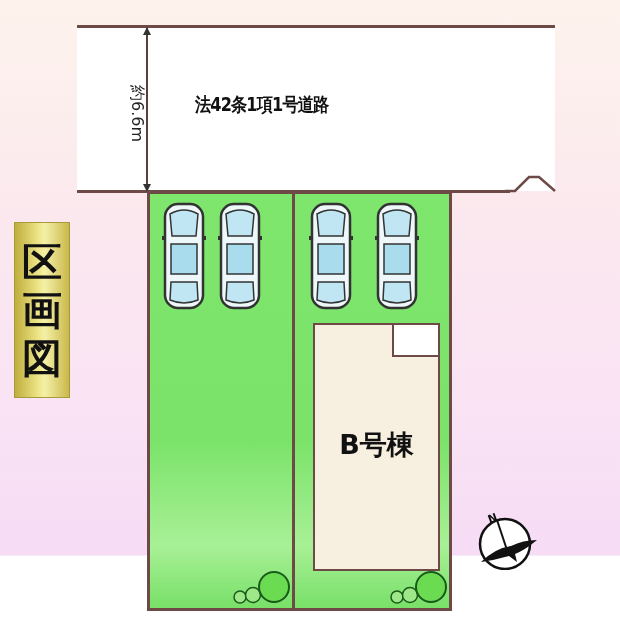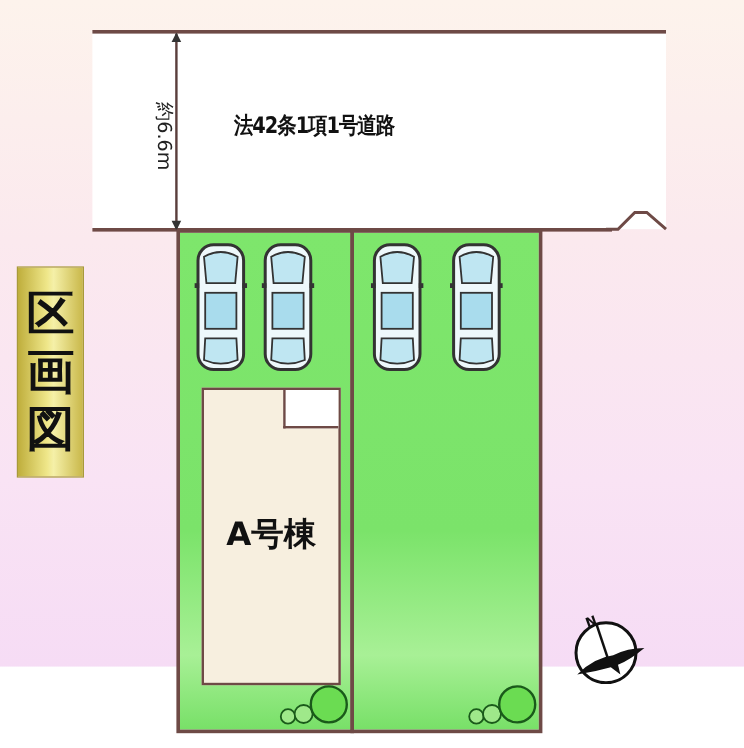--- a/index.html
+++ b/index.html
@@ -63,24 +63,20 @@
       <rect x="40" y="34" width="4" height="4" fill="#333"></rect>
   </svg>
   <svg class="car" style="left:68px;" viewBox="0 0 44 110">
     <rect x="3" y="2" width="38" height="104" rx="13" fill="#eef8fb" stroke="#333" stroke-width="2.5"></rect>
     <path d="M8,12 Q22,4 36,12 L34,34 L10,34 Z" fill="#bfe6f2" stroke="#333" stroke-width="1.5"></path>
     <rect x="9" y="42" width="26" height="30" fill="#a9dced" stroke="#333" stroke-width="1.5"></rect>
     <path d="M9,80 L35,80 L36,98 Q22,104 8,98 Z" fill="#bfe6f2" stroke="#333" stroke-width="1.5"></path>
     <rect x="0" y="34" width="4" height="4" fill="#333"></rect>
       <rect x="40" y="34" width="4" height="4" fill="#333"></rect>
   </svg>
-  <div id="house-a" class="house">
-    <div class="box"></div>
-    <div class="lbl">A号棟</div>
-  </div>
   <svg class="shrubs" viewBox="0 0 60 40">
     <circle cx="8" cy="31" r="6" fill="#9fe88a" stroke="#1a5a1a" stroke-width="1.5"></circle>
     <circle cx="21" cy="29" r="7.5" fill="#9fe88a" stroke="#1a5a1a" stroke-width="1.5"></circle>
     <circle cx="42" cy="21" r="15" fill="#6bdc52" stroke="#1a5a1a" stroke-width="2"></circle>
   </svg>
 </div>
 
 <div id="lot-b" class="lot">
   <svg class="car" style="left:14px;" viewBox="0 0 44 110">
     <rect x="3" y="2" width="38" height="104" rx="13" fill="#eef8fb" stroke="#333" stroke-width="2.5"></rect>
@@ -91,20 +87,24 @@
       <rect x="40" y="34" width="4" height="4" fill="#333"></rect>
   </svg>
   <svg class="car" style="left:80px;" viewBox="0 0 44 110">
     <rect x="3" y="2" width="38" height="104" rx="13" fill="#eef8fb" stroke="#333" stroke-width="2.5"></rect>
     <path d="M8,12 Q22,4 36,12 L34,34 L10,34 Z" fill="#bfe6f2" stroke="#333" stroke-width="1.5"></path>
     <rect x="9" y="42" width="26" height="30" fill="#a9dced" stroke="#333" stroke-width="1.5"></rect>
     <path d="M9,80 L35,80 L36,98 Q22,104 8,98 Z" fill="#bfe6f2" stroke="#333" stroke-width="1.5"></path>
     <rect x="0" y="34" width="4" height="4" fill="#333"></rect>
       <rect x="40" y="34" width="4" height="4" fill="#333"></rect>
   </svg>
+  <div id="house-b" class="house">
+    <div class="box"></div>
+    <div class="lbl">B号棟</div>
+  </div>
   <svg class="shrubs" viewBox="0 0 60 40">
     <circle cx="8" cy="31" r="6" fill="#9fe88a" stroke="#1a5a1a" stroke-width="1.5"></circle>
     <circle cx="21" cy="29" r="7.5" fill="#9fe88a" stroke="#1a5a1a" stroke-width="1.5"></circle>
     <circle cx="42" cy="21" r="15" fill="#6bdc52" stroke="#1a5a1a" stroke-width="2"></circle>
   </svg>
 </div>
 
 <svg id="compass" class="abs" viewBox="0 0 68 60">
   <circle cx="30" cy="34" r="25" fill="#fff" stroke="#111" stroke-width="2.5"></circle>
   <line x1="22" y1="10" x2="32" y2="40" stroke="#111" stroke-width="2"></line>

